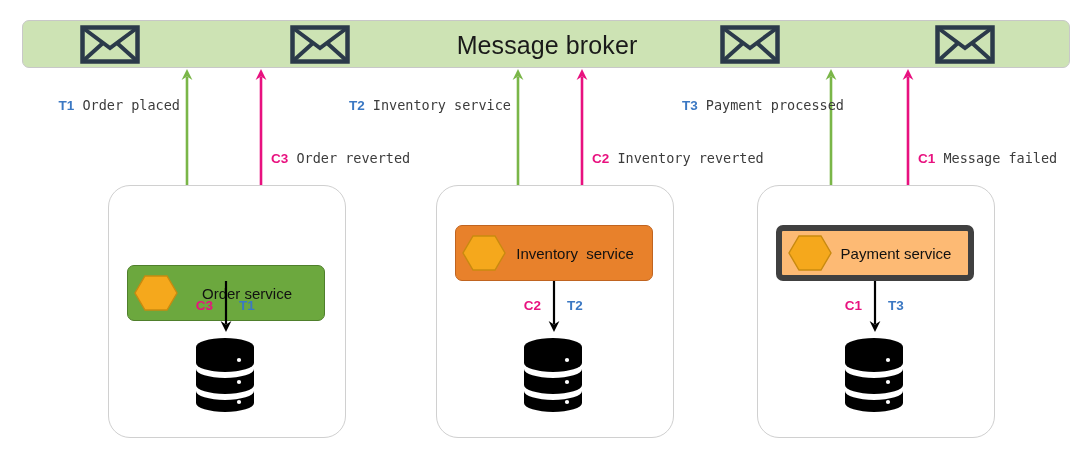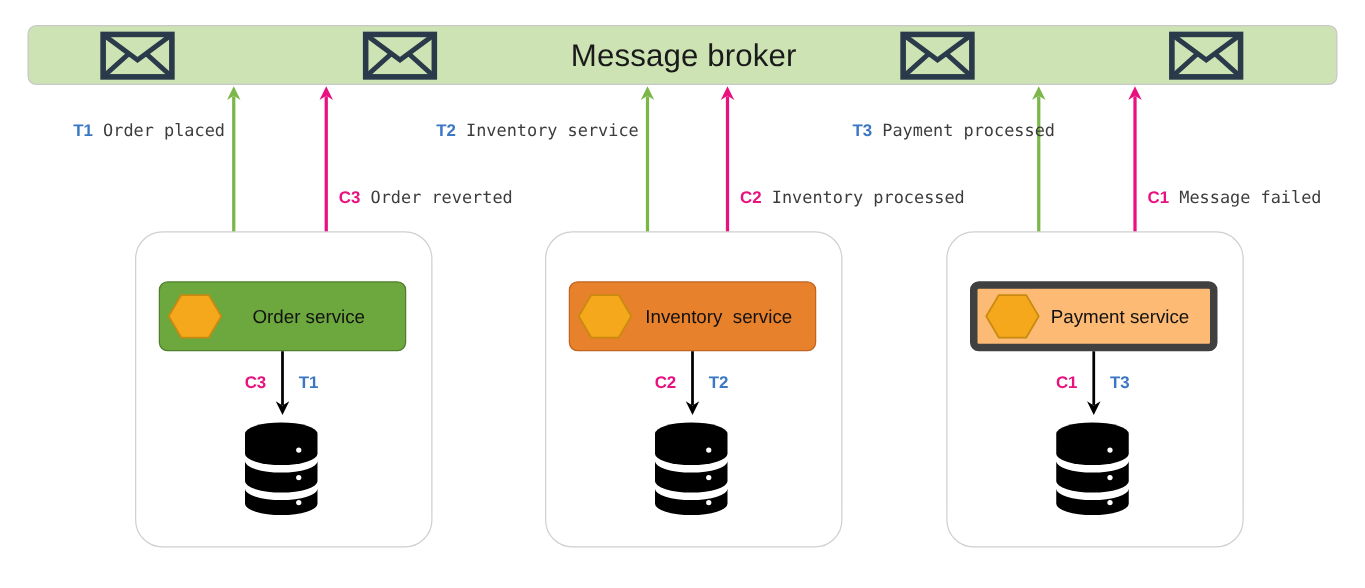--- a/index.html
+++ b/index.html
@@ -96,21 +96,21 @@
     position: absolute;
     left: 18px;
     top: 39px;
     width: 198px;
     height: 56px;
     border-radius: 7px;
     box-sizing: border-box;
     display: flex;
     align-items: center;
   }
-  .service.green  { background: #6CA83E; border: 1px solid #4F7F2C; }
+  .service.green  { background: #6CA83E; border: 1px solid #4F7F2C; margin-top: 40px; }
   .service.orange { background: #E8812B; border: 1px solid #C06420; }
   .service.blue   { background: #fdba74; border: 6px solid #404040; }
   .hexicon {
     margin-left: 6px;
     width: 44px;
     height: 40px;
     flex: 0 0 44px;
   }
   .hexicon svg { display: block; width: 44px; height: 40px; }
   .service-label {
@@ -227,21 +227,21 @@
         <svg viewBox="0 0 14 120">
           <line x1="7" y1="120" x2="7" y2="9" stroke="#E8117F" stroke-width="2.6"></line>
           <path d="M7 1 L12.4 12 L7 8.6 L1.6 12 Z" fill="#E8117F"></path>
         </svg>
       </div>
     </div>
   <div id="labels-layer">
       <div class="lbl t-lbl" style="top: 97px; left: 180px;"><span class="tag t">T1</span><span> Order placed</span></div>
       <div class="lbl c-lbl" style="top: 150px; left: 271px;"><span class="tag c">C3</span><span> Order reverted</span></div>
       <div class="lbl t-lbl" style="top: 97px; left: 511px;"><span class="tag t">T2</span><span> Inventory service</span></div>
-      <div class="lbl c-lbl" style="top: 150px; left: 592px;"><span class="tag c">C2</span><span> Inventory processed</span></div>
+      <div class="lbl c-lbl" style="top: 150px; left: 592px;"><span class="tag c">C2</span><span> Inventory reverted</span></div>
       <div class="lbl t-lbl" style="top: 97px; left: 824px; margin-left: 20px;"><span class="tag t">T3</span><span> Payment processed</span></div>
       <div class="lbl c-lbl" style="top: 150px; left: 918px;"><span class="tag c">C1</span><span> Message failed</span></div>
     </div>
 
   <div id="groups-layer">
       <div class="group" style="left: 108px;">
         <div class="service green">
           <span class="hexicon">
             <svg viewBox="0 0 44 40">
               <polygon points="11,3 33,3 43,20 33,37 11,37 1,20" fill="#F5A81C" stroke="#C98A0F" stroke-width="1.4"></polygon>

